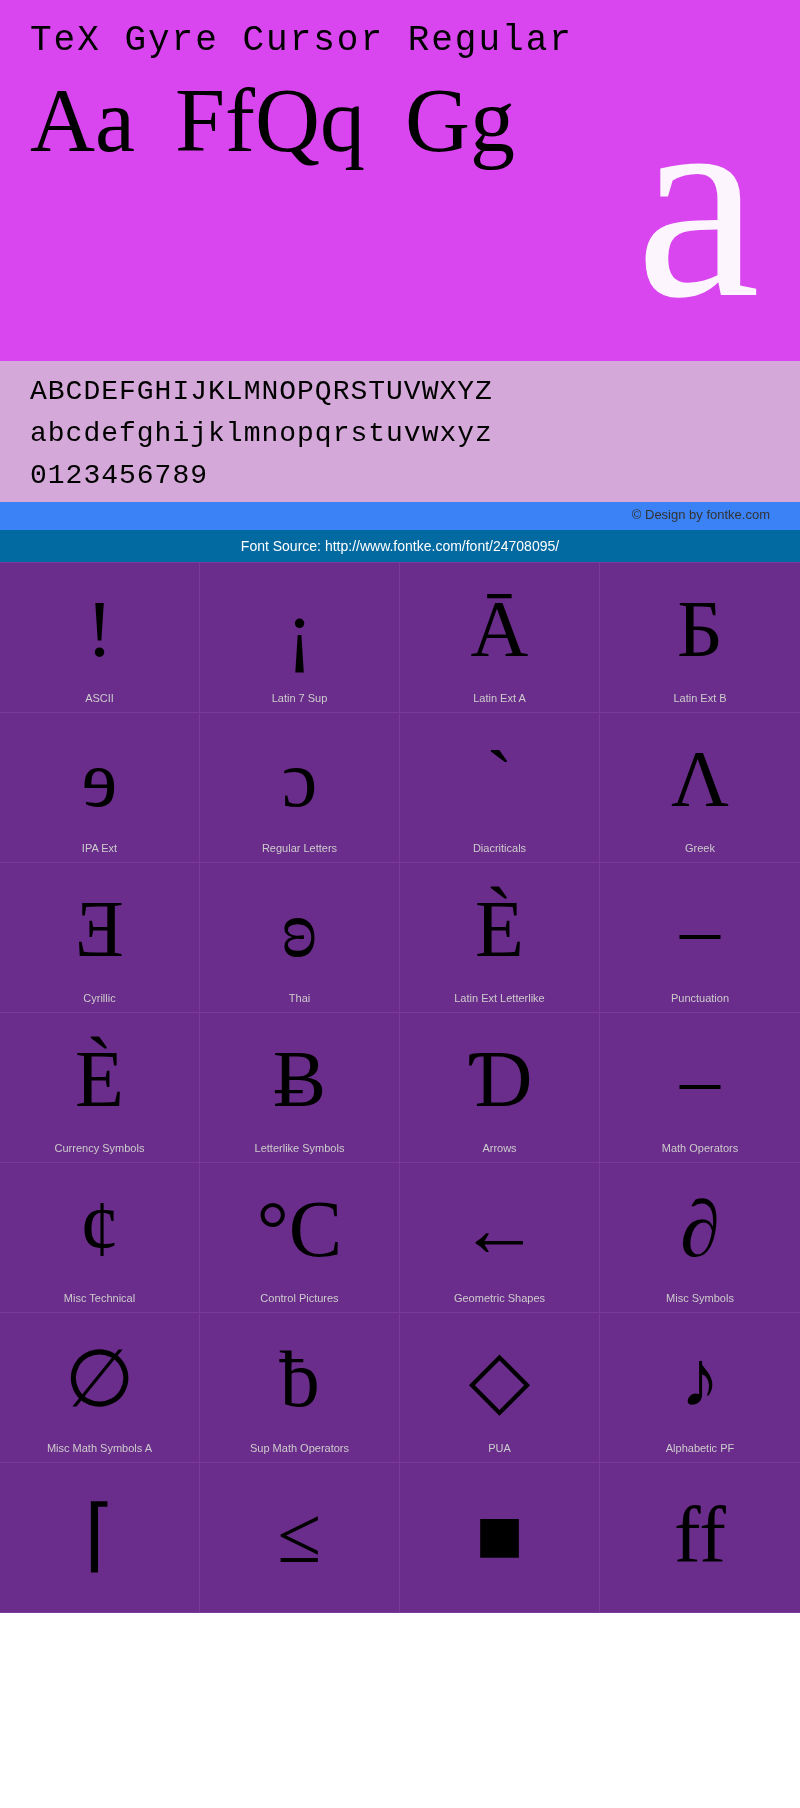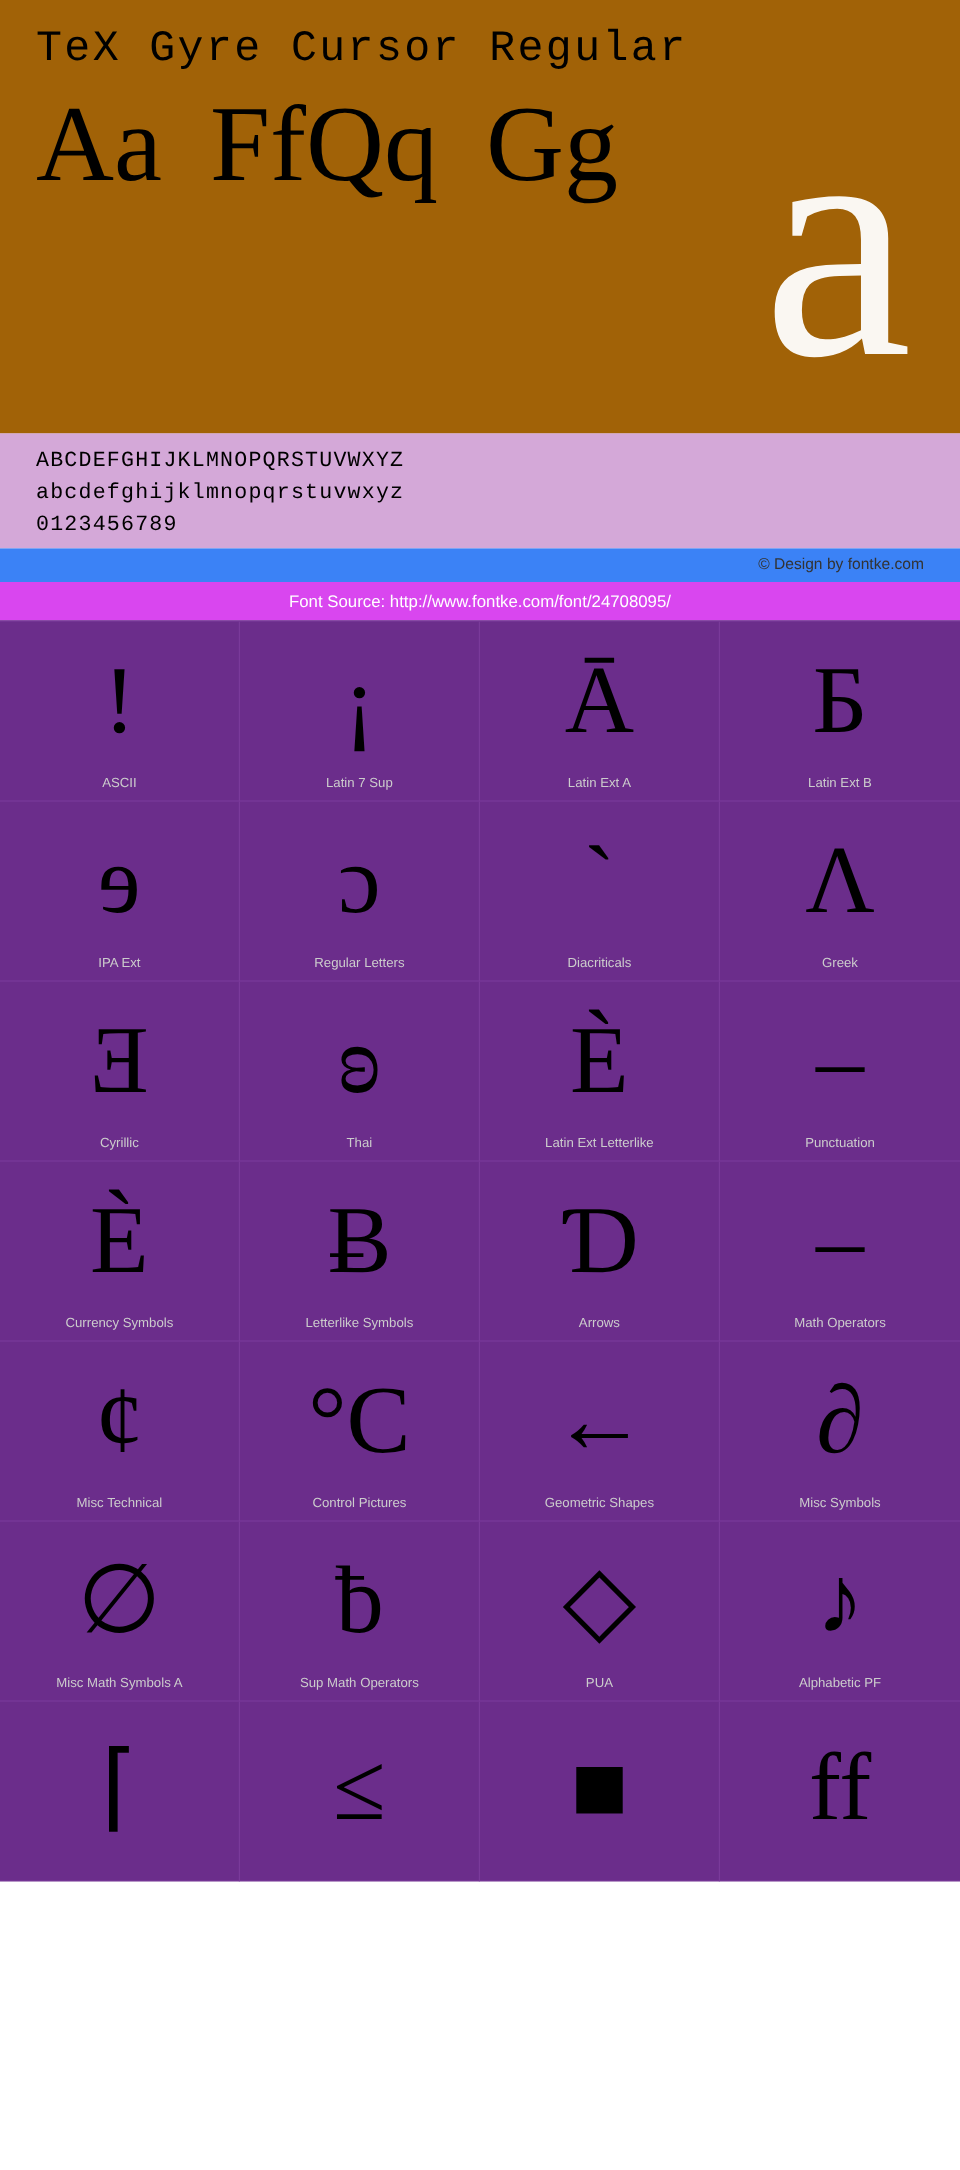--- a/index.html
+++ b/index.html
@@ -1,20 +1,20 @@
 <!DOCTYPE html>
 <html><head>
   <meta charset="utf-8">
   <style>
     * { margin: 0; padding: 0; box-sizing: border-box; }
     body { width: 800px; background: #fff; font-family: 'Courier New', Courier, monospace; }
 
     
     .top-section {
-      background: #a16207;
+      background: #d946ef;
       padding: 20px 30px 10px 30px;
       position: relative;
     }
 
     .font-title {
       font-size: 36px;
       font-weight: normal;
       letter-spacing: 2px;
       color: #000;
       margin-bottom: 10px;
@@ -58,39 +58,39 @@
       line-height: 1;
       opacity: 0.95;
     }
 
     .alphabet-section {
       padding: 10px 30px 5px 30px;
       background: #d4a8d8;
     }
 
     .alphabet-line {
-      font-size: 18px;
+      font-size: 28px;
       letter-spacing: 1px;
       color: #000;
       font-family: 'Courier New', Courier, monospace;
       line-height: 1.5;
     }
 
     .copyright-line {
       text-align: right;
       font-size: 13px;
       color: #333;
       padding: 5px 30px 8px 0;
       background: #3b82f6;
       font-family: Arial, sans-serif;
     }
 
     
     .source-bar {
-      background: #d946ef;
+      background: #0369a1;
       color: #fff;
       text-align: center;
       padding: 8px;
       font-size: 14px;
       font-family: Arial, sans-serif;
     }
 
     
     .char-grid-section {
       background: #6b2d8b;

